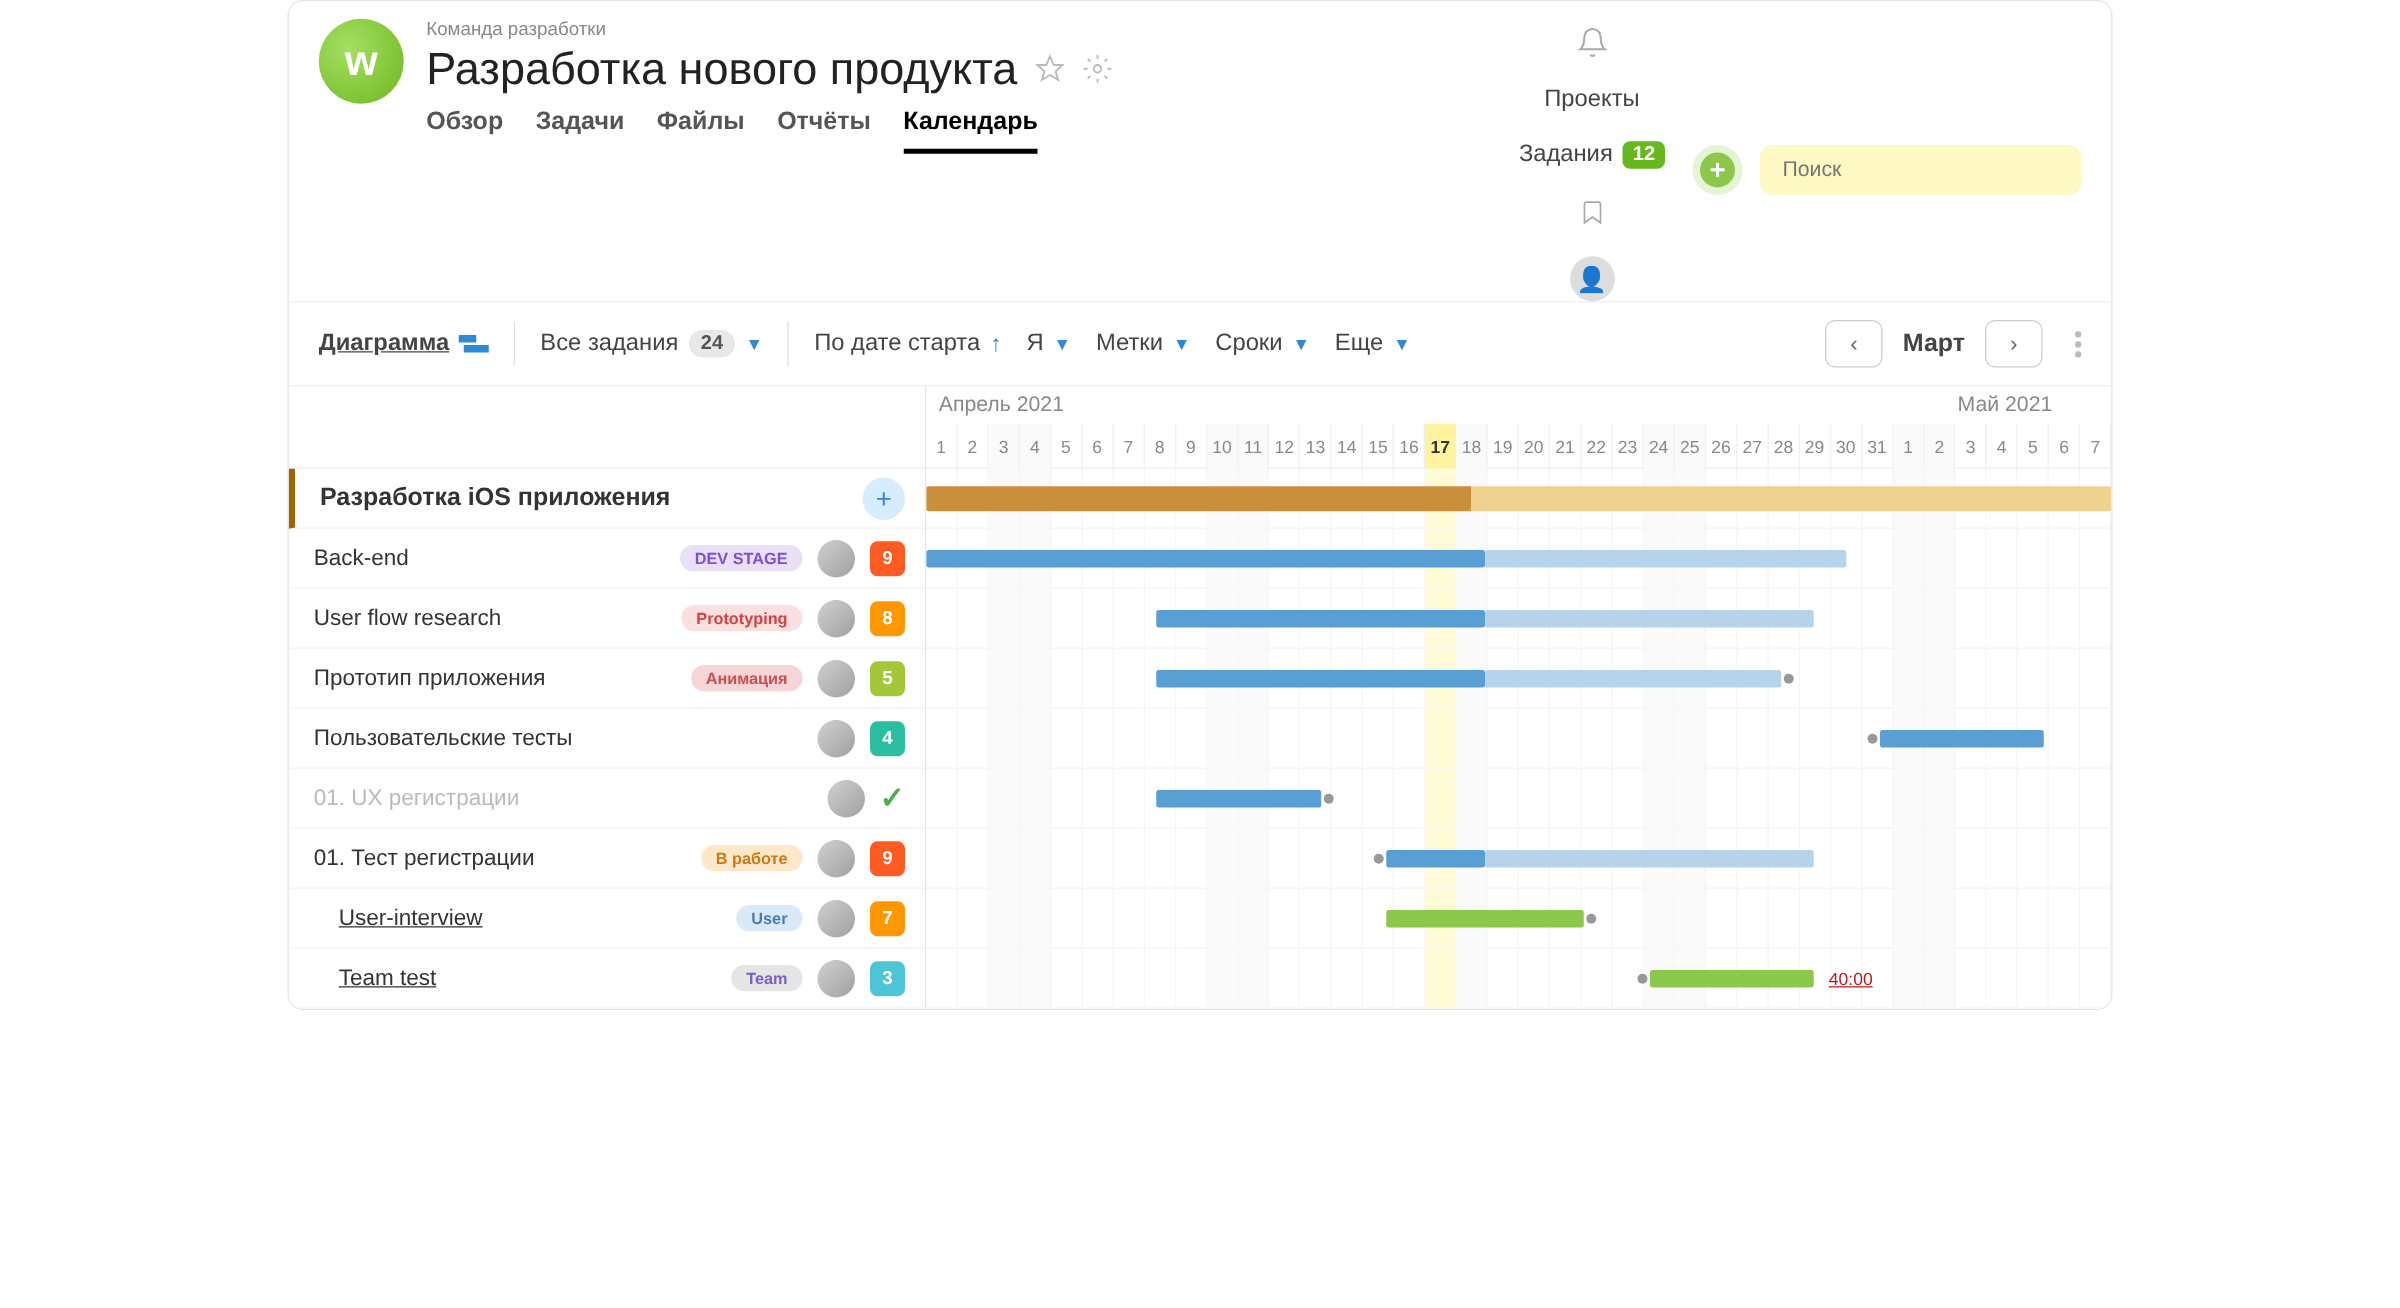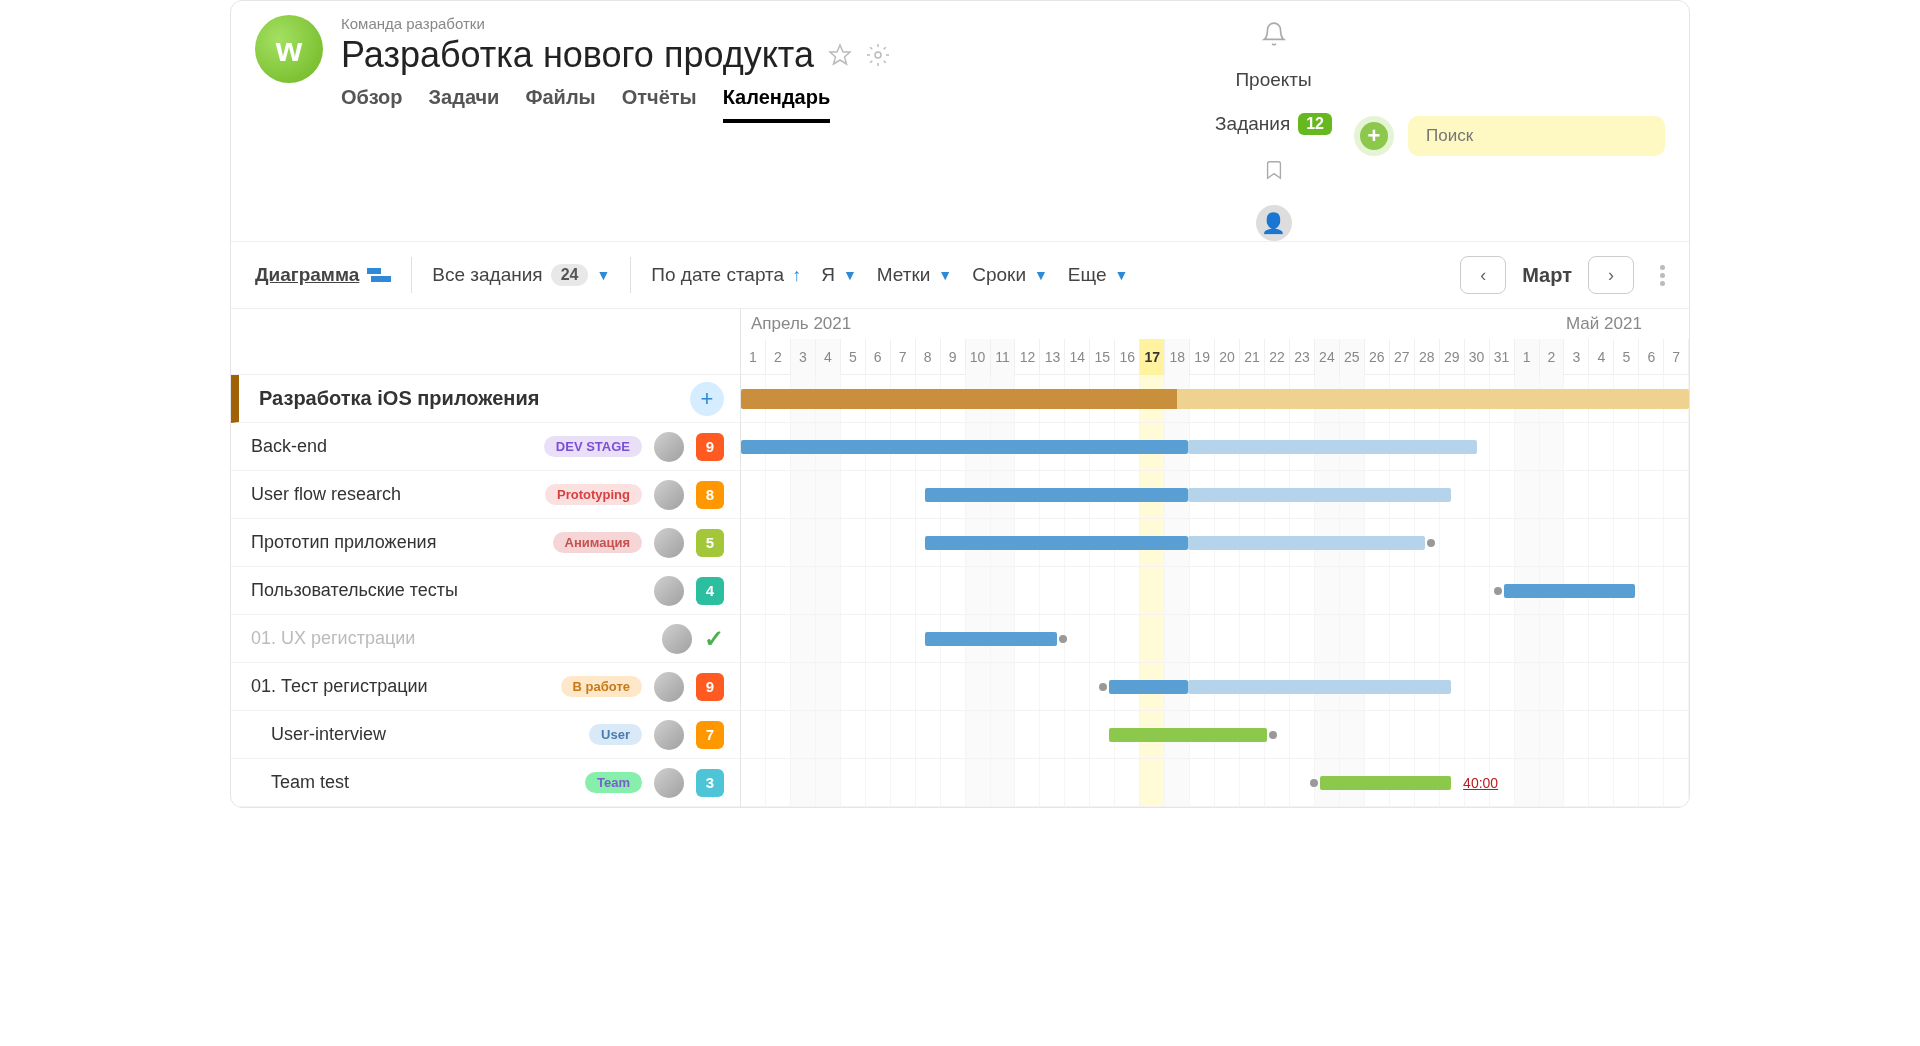--- a/index.html
+++ b/index.html
@@ -49,32 +49,32 @@
 .gantt-right { flex: 1; position: relative; overflow: hidden; }
 
 .timeline-header { height: 66px; border-bottom: 1px solid #eee; position: relative; }
 .month-row { display: flex; height: 30px; align-items: center; font-size: 17px; color: #888; }
 .month-cell { padding-left: 10px; }
 .day-row { display: flex; height: 36px; }
 .day-cell { width: 26.3px; text-align: center; font-size: 14px; color: #888; display: flex; align-items: center; justify-content: center; border-right: 1px solid #f0f0f0; }
 .day-cell.weekend { background: #fafafa; }
 .day-cell.today { background: #fff3a0; font-weight: 700; color: #333; }
 .gantt-row-left { height: 48px; display: flex; align-items: center; padding: 0 16px 0 20px; gap: 12px; border-bottom: 1px solid #f3f3f3; }
-.gantt-row-left.group { border-left: 8px solid #a16207; }
+.gantt-row-left.group { border-left: 5px solid #a16207; }
 .task-name { font-size: 18px; color: #333; flex: 1; white-space: nowrap; overflow: hidden; }
 .task-name.group-name { font-weight: 700; font-size: 20px; }
 .task-name.done { color: #bbb; }
-.task-name.indent { padding-left: 20px; }
+.task-name.indent { padding-left: 20px; text-decoration: underline; }
 .tag { border-radius: 12px; padding: 3px 12px; font-size: 13px; font-weight: 600; }
 .tag.purple { background: #e9e0f8; color: #7b4fd6; }
 .tag.red { background: #fbe0e0; color: #d84040; }
 .tag.pink { background: #f5d5d5; color: #c85050; }
 .tag.orange { background: #ffe8c9; color: #c77a15; }
 .tag.blue { background: #dae9f7; color: #4a7bb0; }
-.tag.violet { background: #86efac; color: #7a5fc7; }
+.tag.violet { background: #e5e5e5; color: #7a5fc7; }
 .mini-avatar { width: 30px; height: 30px; border-radius: 50%; background: linear-gradient(135deg,#d0d0d0,#a0a0a0); flex-shrink: 0; }
 .prio { width: 28px; height: 28px; border-radius: 6px; color: #fff; display: flex; align-items: center; justify-content: center; font-weight: 700; font-size: 15px; }
 .prio.red { background: #ff5a1f; }
 .prio.orange { background: #ff9800; }
 .prio.lime { background: #a4c639; }
 .prio.teal { background: #2bbfa0; }
 .prio.cyan { background: #4dc5d6; }
 .check { color: #4caf50; font-size: 24px; font-weight: 700; }
 .plus-circle { width: 34px; height: 34px; border-radius: 50%; background: #d6ecff; color: #2e89d6; display: flex; align-items: center; justify-content: center; font-size: 22px; font-weight: 400; cursor: pointer; }
 

